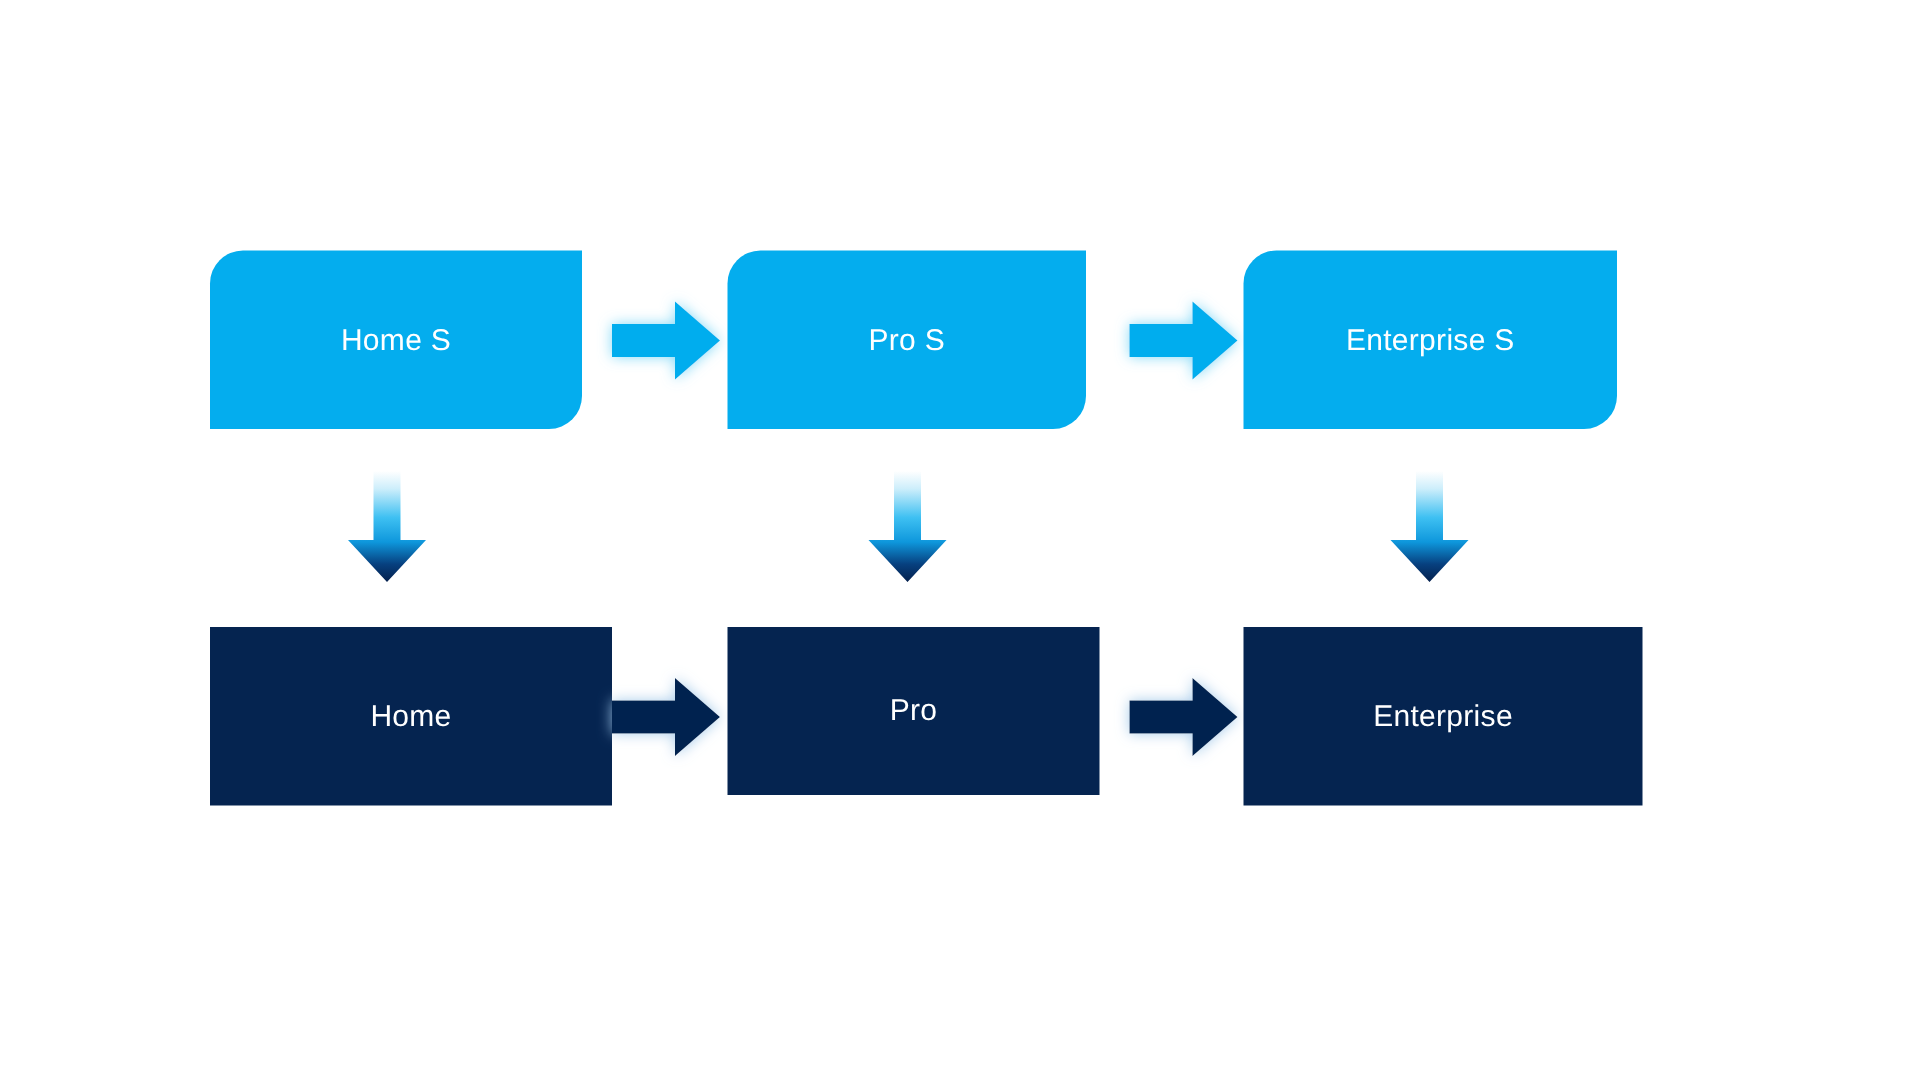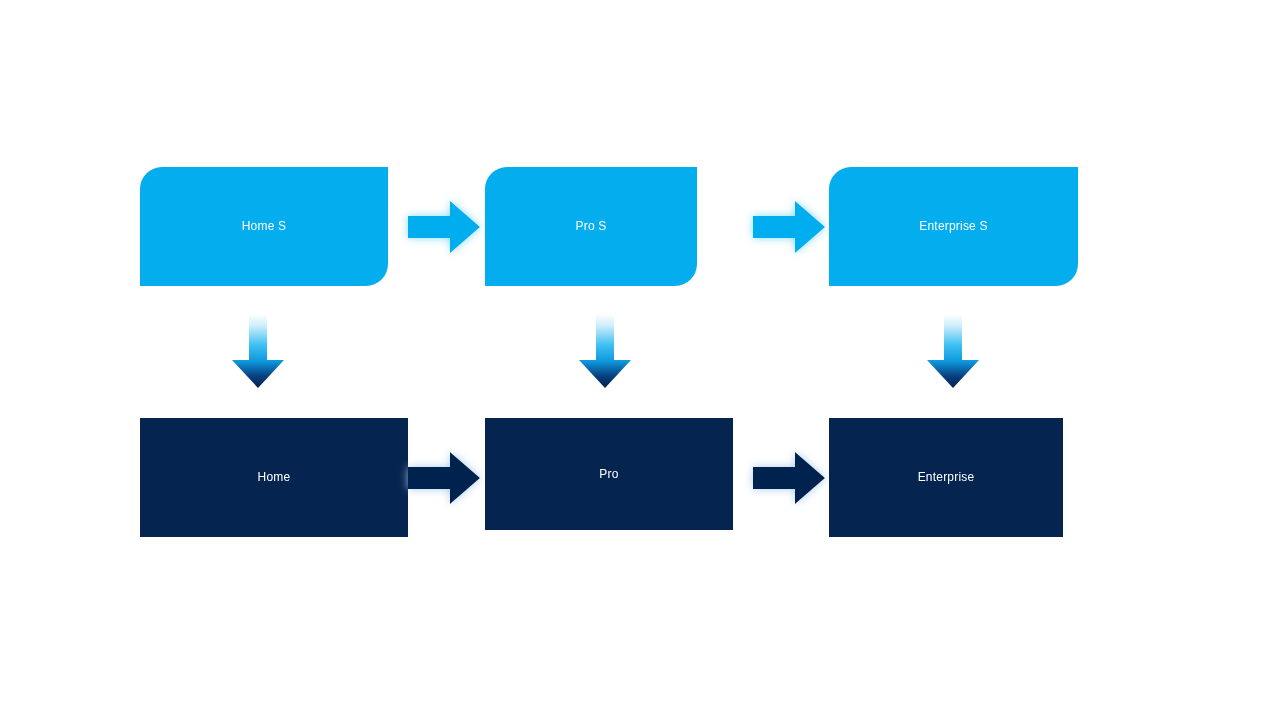--- a/index.html
+++ b/index.html
@@ -23,21 +23,21 @@
   }
 
   
   .node {
     position: absolute;
     display: flex;
     align-items: center;
     justify-content: center;
     box-sizing: border-box;
     color: #ffffff;
-    font-size: 12px;
+    font-size: 20px;
     font-weight: 400;
     letter-spacing: 0.2px;
     line-height: 1.2;
     text-align: center;
     -webkit-font-smoothing: antialiased;
   }
 
   
   .node.tier-s {
     background: #04ADEE;
@@ -97,21 +97,21 @@
   <div class="node tier-s" style="left:140px; top:167px; width:248px; height:119px;">
     <span class="node-label">Home S</span>
   </div>
 
   <div class="arrow" style="left:404px; top:196px; width:80px; height:62px;">
     <svg width="80" height="62" viewBox="0 0 80 62">
       <polygon points="4,20 46,20 46,5 76,31 46,57 46,42 4,42" fill="#04ADEE" filter="url(#glowLight)"></polygon>
     </svg>
   </div>
 
-  <div class="node tier-s" style="left:485px; top:167px; width:212px; height:119px;">
+  <div class="node tier-s" style="left:485px; top:167px; width:239px; height:119px;">
     <span class="node-label">Pro S</span>
   </div>
 
   <div class="arrow" style="left:749px; top:196px; width:80px; height:62px;">
     <svg width="80" height="62" viewBox="0 0 80 62">
       <polygon points="4,20 46,20 46,5 76,31 46,57 46,42 4,42" fill="#04ADEE" filter="url(#glowLight)"></polygon>
     </svg>
   </div>
 
   <div class="node tier-s" style="left:829px; top:167px; width:249px; height:119px;">
@@ -149,17 +149,17 @@
   <div class="node tier-base" style="left:485px; top:418px; width:248px; height:112px;">
     <span class="node-label">Pro</span>
   </div>
 
   <div class="arrow" style="left:749px; top:447px; width:80px; height:62px;">
     <svg width="80" height="62" viewBox="0 0 80 62">
       <polygon points="4,20 46,20 46,5 76,31 46,57 46,42 4,42" fill="#052450" filter="url(#glowDark)"></polygon>
     </svg>
   </div>
 
-  <div class="node tier-base" style="left:829px; top:418px; width:234px; height:119px;">
+  <div class="node tier-base" style="left:829px; top:418px; width:266px; height:119px;">
     <span class="node-label">Enterprise</span>
   </div>
 
 </div>
 
 </body></html>

